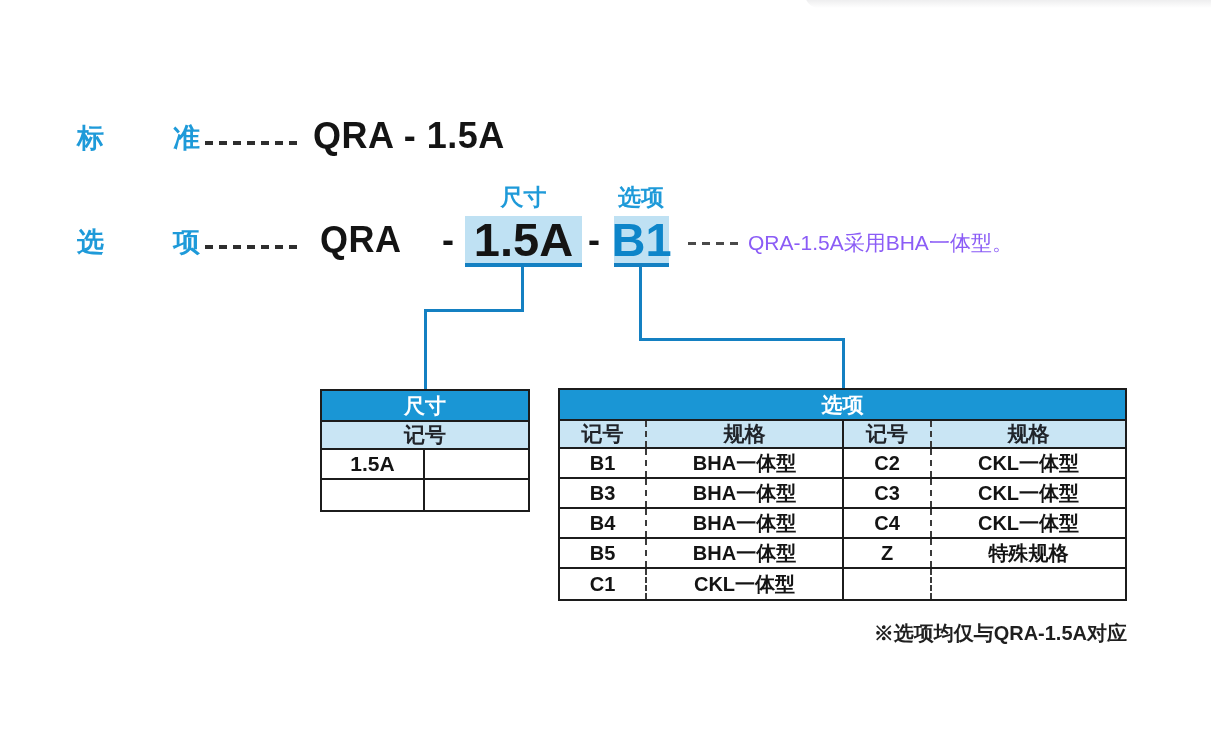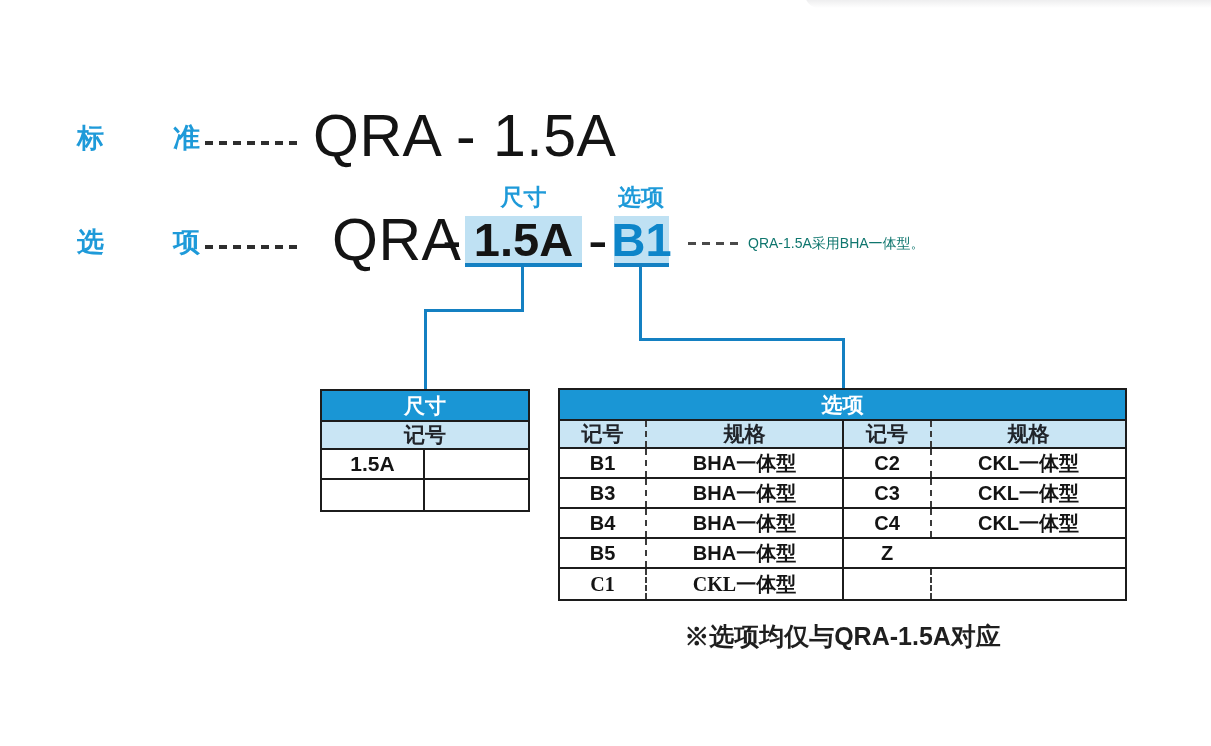--- a/index.html
+++ b/index.html
@@ -26,44 +26,44 @@
     background:repeating-linear-gradient(90deg,#2e2e2e 0 8px, transparent 8px 14px);
   }
   .leader-1 { left:205px; top:141px; }
   .leader-2 { left:205px; top:245px; }
   .leader-small {
     position:absolute; left:688px; top:242px; height:3px; width:50px;
     background:repeating-linear-gradient(90deg,#4a4a4a 0 8px, transparent 8px 14px);
   }
   
   .model-big {
-    position:absolute; font-size:59px; font-weight:normal; color:#141414;
+    position:absolute; font-size:36px; font-weight:bold; color:#141414;
     letter-spacing:0.5px; line-height:52px; white-space:nowrap;
   }
   .model-standard { left:313px; top:110px; }
-  .opt-prefix  { left:332px; top:214px; }
+  .opt-prefix  { left:320px; top:214px; }
   .opt-sep1    { left:442px; top:214px; }
   .opt-sep2    { left:588px; top:214px; }
   
   .code-box {
     position:absolute; top:216px; height:51px; background:#bfe1f3;
     border-bottom:4px solid #1480c2; display:flex; align-items:center; justify-content:center;
     font-size:47px; font-weight:bold; line-height:47px; white-space:nowrap;
   }
   .box-size   { left:465px; width:117px; color:#141414; }
   .box-option { left:614px; width:55px;  color:#0d85c9; }
   
   .code-tag {
     position:absolute; top:184px; font-size:23px; font-weight:bold; color:#1e9ad9;
     text-align:center; line-height:26px;
   }
   .tag-size   { left:465px; width:117px; }
   .tag-option { left:600px; width:82px; }
   .annotation {
-    position:absolute; left:748px; top:229px; font-size:14px; color:#0f766e; line-height:28px;
+    position:absolute; left:748px; top:229px; font-size:21px; color:#8b5cf6; line-height:28px;
   }
   
   .conn { position:absolute; background:#1480c2; }
   .a1 { left:521px; top:266px; width:3px;  height:46px; }
   .a2 { left:424px; top:309px; width:100px; height:3px; }
   .a3 { left:424px; top:309px; width:3px;  height:81px; }
   .b1 { left:639px; top:266px; width:3px;  height:75px; }
   .b2 { left:639px; top:338px; width:206px; height:3px; }
   .b3 { left:842px; top:338px; width:3px;  height:52px; }
   
@@ -82,30 +82,30 @@
   .size-row:last-child { border-bottom:none; }
   .size-c1 {
     width:50%; border-right:2px solid #1c1c1c; font-size:21px; font-weight:bold; color:#141414;
     display:flex; align-items:center; justify-content:center;
   }
   .size-c2 { flex:1; }
   .option-table { left:558px; top:388px; width:569px; }
   .opt-hdr, .opt-row { display:flex; height:30px; }
   .opt-hdr { background:#c9e5f4; border-top:2px solid #1c1c1c; border-bottom:2px solid #1c1c1c; }
   .opt-row { border-bottom:2px solid #1c1c1c; }
-  .opt-row:last-child { border-bottom:none;font-family:Liberation Serif, serif; }
+  .opt-row:last-child { border-bottom:none; }
   .oc { display:flex; align-items:center; justify-content:center; font-size:20px; font-weight:bold; color:#141414; }
   .opt-hdr .oc { color:#20242a; font-size:21px; }
   .oc1 { width:85px; }
   .oc2 { width:197px; border-left:2px dashed #3a3a3a; }
   .oc3 { width:88px;  border-left:2px solid #1c1c1c; }
   .oc4 { flex:1;      border-left:2px dashed #3a3a3a; }
   .footnote {
-    position:absolute; left:558px; top:620px; width:569px; text-align:center;
-    font-size:25px; font-weight:bold; color:#1f1f1f;
+    position:absolute; left:558px; top:620px; width:569px; text-align:right;
+    font-size:20px; font-weight:bold; color:#1f1f1f;
   }
 </style>
 </head>
 <body>
 
 <div class="page">
 
   <div class="top-shade"></div>
 
   <div class="row-label lbl-standard">
@@ -179,20 +179,21 @@
     <div class="opt-row">
       <div class="oc oc1">B4</div>
       <div class="oc oc2">BHA一体型</div>
       <div class="oc oc3">C4</div>
       <div class="oc oc4">CKL一体型</div>
     </div>
     <div class="opt-row">
       <div class="oc oc1">B5</div>
       <div class="oc oc2">BHA一体型</div>
       <div class="oc oc3">Z</div>
+      <div class="oc oc4">特殊规格</div>
     </div>
     <div class="opt-row">
       <div class="oc oc1">C1</div>
       <div class="oc oc2">CKL一体型</div>
       <div class="oc oc3"></div>
       <div class="oc oc4"></div>
     </div>
   </div>
 
   <div class="footnote">※选项均仅与QRA-1.5A对应</div>

